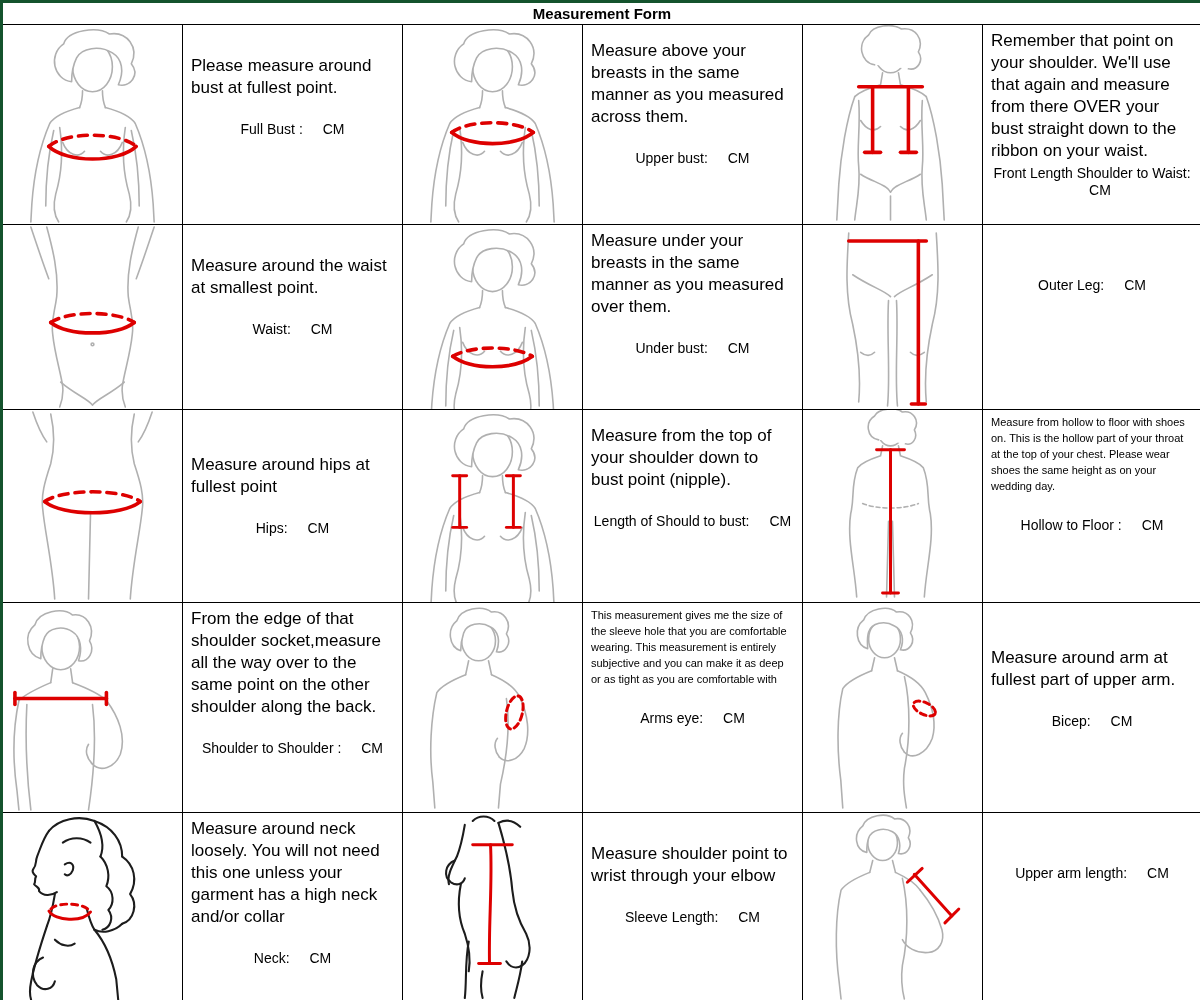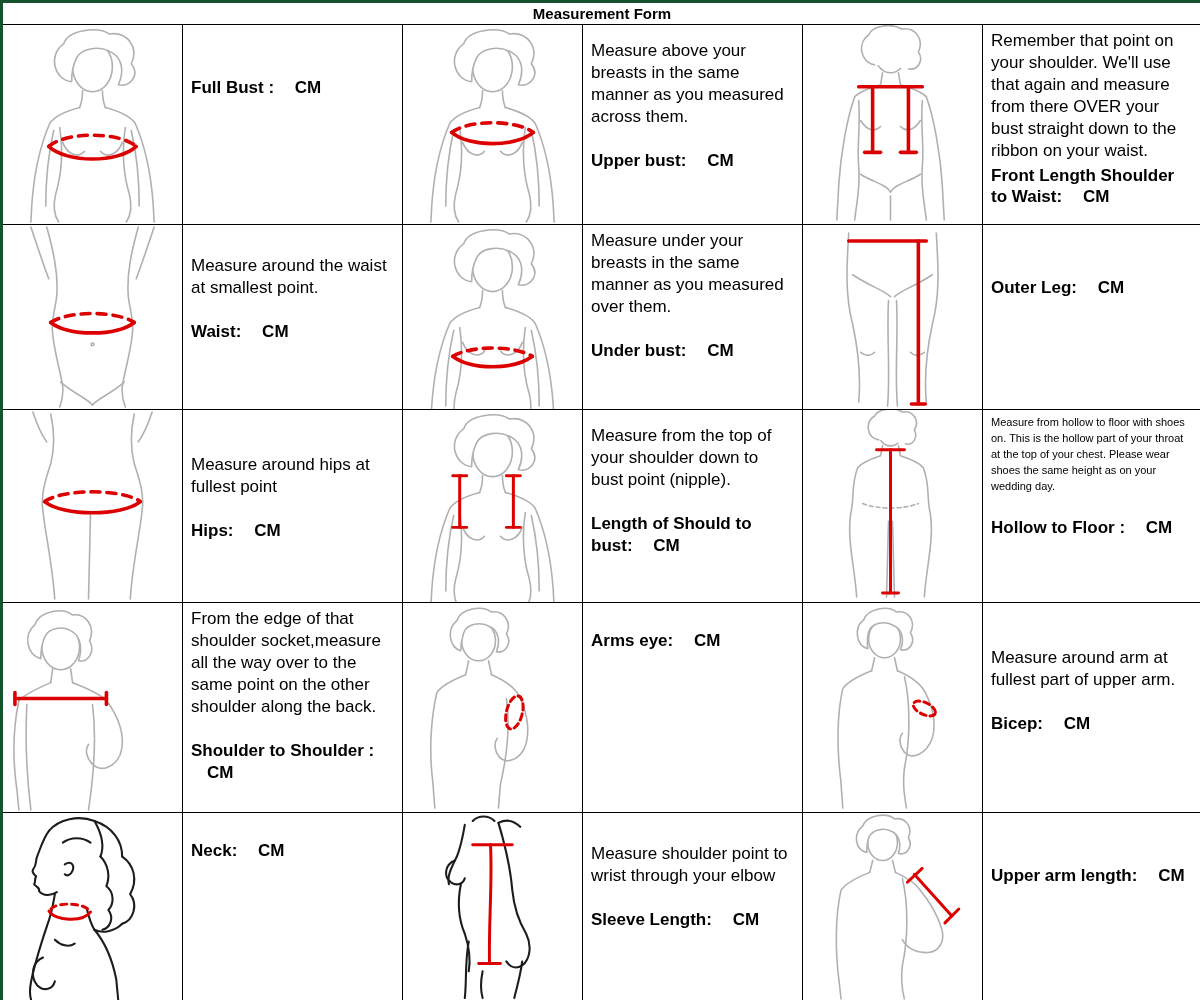--- a/index.html
+++ b/index.html
@@ -7,21 +7,21 @@
   .form-wrap{width:1198px;border:3px solid #14532d;margin:0;}
   .form-header{height:21px;line-height:21px;text-align:center;font-weight:bold;font-size:15px;background:#fff;}
   .grid{display:grid;grid-template-columns:179px 219px 179px 219px 179px 218px;
         grid-template-rows:199px 184px 192px 209px 188px;gap:1px;background:#000;border-top:1px solid #000;}
   .cell{background:#fff;overflow:hidden;}
   .fig-cell{display:flex;align-items:center;justify-content:center;}
   .fig-cell svg{width:100%;height:100%;}
   .txt-cell{padding:4px 8px;box-sizing:border-box;}
   .desc{margin:0;font-size:17px;line-height:1.3;}
   .desc.small{font-size:11px;line-height:1.45;}
-  .label{font-weight:bold;font-size:17px;line-height:1.25;margin-top:22px;}
+  .label{font-weight:normal;font-size:14px;line-height:1.25;margin-top:22px;text-align:center;}
   .label.tight{margin-top:2px;}
   .unit{display:inline-block;margin-left:16px;}
   .pt-xs{padding-top:5px;}
   .pt-sm{padding-top:15px;}
   .pt-md{padding-top:30px;}
   .pt-lg{padding-top:44px;}
   
   .fig{stroke:#b0b0b0;stroke-width:1.6;fill:none;stroke-linecap:round;stroke-linejoin:round;}
   .sketch{stroke:#1c1c1c;stroke-width:2.1;fill:none;stroke-linecap:round;stroke-linejoin:round;}
   .red{stroke:#dd0000;stroke-width:3.6;fill:none;stroke-linecap:round;}
@@ -56,20 +56,21 @@
   <div class="grid">
 
     <div class="cell fig-cell">
       <svg viewBox="0 0 180 200">
         <use href="#woman-front"></use>
         <path class="red" d="M46,122 C64,139 116,139 134,122"></path>
         <path class="red dash" d="M46,122 C64,107 116,107 134,122"></path>
       </svg>
     </div>
     <div class="cell txt-cell pt-md">
+      <p class="desc">Please measure around bust at fullest point.</p>
       <div class="label">
         <span>Full Bust :</span>
         <span class="unit">CM</span>
       </div>
     </div>
     <div class="cell fig-cell">
       <svg viewBox="0 0 180 200">
         <use href="#woman-front"></use>
         <path class="red" d="M49,108 C66,123 114,123 131,108"></path>
         <path class="red dash" d="M49,108 C66,95 114,95 131,108"></path>
@@ -282,20 +283,21 @@
           <path d="M86,58 L89,72"></path>
           <path d="M63,72 C48,78 38,84 34,90 C28,116 26,150 30,180 L32,206"></path>
           <path d="M89,72 C103,78 113,86 117,94 C126,112 128,132 122,146 C116,158 104,162 97,155"></path>
           <path d="M97,155 C92,149 91,141 95,136"></path>
           <path d="M104,96 C108,124 104,156 98,182 L96,206"></path>
         </g>
         <ellipse class="red thin dash2" cx="112" cy="110" rx="8" ry="17" transform="rotate(14 112 110)"></ellipse>
       </svg>
     </div>
     <div class="cell txt-cell pt-xs">
+      <p class="desc small">This measurement gives me the size of the sleeve hole that you are comfortable wearing. This measurement is entirely subjective and you can make it as deep or as tight as you are comfortable with</p>
       <div class="label">
         <span>Arms eye:</span>
         <span class="unit">CM</span>
       </div>
     </div>
     <div class="cell fig-cell">
       <svg viewBox="0 0 180 210">
         <g class="fig">
           <ellipse cx="82" cy="36" rx="16" ry="19"></ellipse>
           <path d="M65,46 C53,42 51,25 61,17 C65,5 86,2 94,9 C106,7 114,18 108,30 C114,39 107,49 98,47 C102,37 100,27 92,23 C82,17 69,20 66,29 C64,35 65,40 65,46 Z" fill="#fff"></path>
@@ -333,20 +335,21 @@
           <path d="M44,114 C38,132 32,150 28,170 C26,180 27,186 28,189"></path>
           <path d="M92,118 C102,130 110,148 114,168 L116,189"></path>
           <path d="M40,146 C30,150 26,164 34,174 C41,181 50,178 52,170"></path>
           <path d="M52,128 C58,134 66,136 72,132"></path>
         </g>
         <path class="red thin" d="M46,99 C52,109 80,111 88,100"></path>
         <path class="red thin" stroke-dasharray="6 5" d="M48,97 C54,90 82,90 88,100"></path>
       </svg>
     </div>
     <div class="cell txt-cell pt-xs">
+      <p class="desc">Measure around neck loosely. You will not need this one unless your garment has a high neck and/or collar</p>
       <div class="label">
         <span>Neck:</span>
         <span class="unit">CM</span>
       </div>
     </div>
     <div class="cell fig-cell">
       <svg viewBox="0 0 180 190">
         <g class="sketch">
           <path d="M70,8 C76,2 86,2 92,8"></path>
           <path d="M96,10 C104,6 112,8 118,14"></path>

